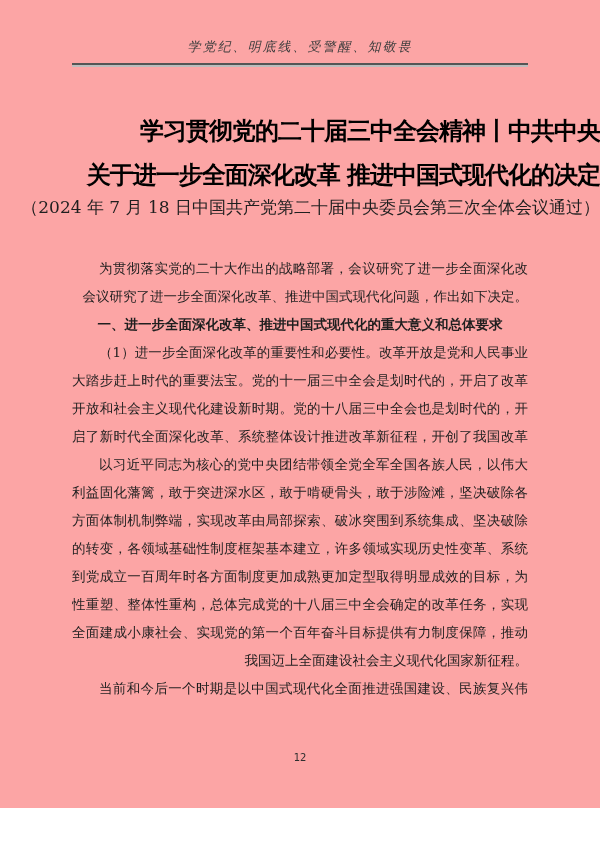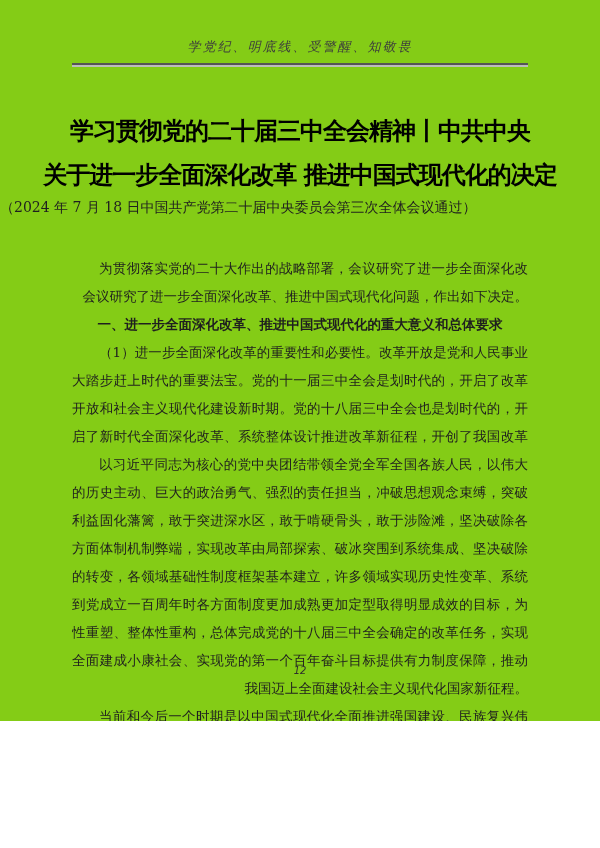--- a/index.html
+++ b/index.html
@@ -3,55 +3,55 @@
 <meta charset="utf-8">
 <style>
   html, body {
     margin: 0;
     padding: 0;
     background: #ffffff;
   }
   .page {
     position: relative;
     width: 600px;
-    height: 721px;
+    height: 808px;
     margin: 0 auto;
-    background: #84cc16;
+    background: #fca5a5;
     overflow: hidden;
     font-family: "DejaVu Serif", "Liberation Serif", serif;
     color: var(--text-color, #1f1f1f);
   }
   .motto {
     margin-top: 38px;
     text-align: center;
     font-size: 13px;
     letter-spacing: 2px;
     font-style: italic;
     color: var(--motto-color, #3d3d3d);
   }
   .header-rule {
     width: 456px;
     margin: 7px auto 0 auto;
   }
   .header-rule .rule-dark  { height: 2px; background: var(--rule-dark, #555555); }
   .header-rule .rule-light { height: 2px; background: var(--rule-light, #bdbdbd); }
   .title-block {
     margin-top: 42px;
-    text-align: center;
+    text-align: right;
     font-weight: bold;
     font-size: 24px;
     line-height: 44px;
     letter-spacing: -1px;
     color: var(--title-color, #000000);
   }
   .title-block .t-line { display: block; white-space: nowrap; }
   .subtitle {
     margin-top: 1px;
-    text-align: left;
-    font-size: 14px;
+    text-align: right;
+    font-size: 17px;
     line-height: 18px;
     color: var(--text-color, #1f1f1f);
   }
   .doc-body {
     width: 456px;
     margin: 38px auto 0 auto;
     font-size: 13.5px;
     line-height: 28px;
     color: var(--text-color, #1f1f1f);
   }
@@ -76,21 +76,20 @@
   }
   .page-number {
     position: absolute;
     left: 0;
     right: 0;
     bottom: 45px;
     text-align: center;
     font-size: 10px;
     font-family: "DejaVu Sans", "Liberation Sans", sans-serif;
     color: var(--pagenum-color, #2e2e2e);
-    font-style: italic;
   }
 </style>
 </head>
 <body>
 
 <div class="page">
 
   <header>
     <div class="motto">学党纪、明底线、受警醒、知敬畏</div>
     <div class="header-rule">
@@ -115,21 +114,20 @@
         <div class="line">一、进一步全面深化改革、推进中国式现代化的重大意义和总体要求</div>
       </div>
       <div class="para para">
         <div class="line first full">（1）进一步全面深化改革的重要性和必要性。改革开放是党和人民事业</div>
         <div class="line full">大踏步赶上时代的重要法宝。党的十一届三中全会是划时代的，开启了改革</div>
         <div class="line full">开放和社会主义现代化建设新时期。党的十八届三中全会也是划时代的，开</div>
         <div class="line full">启了新时代全面深化改革、系统整体设计推进改革新征程，开创了我国改革</div>
       </div>
       <div class="para para">
         <div class="line first full">以习近平同志为核心的党中央团结带领全党全军全国各族人民，以伟大</div>
-        <div class="line full">的历史主动、巨大的政治勇气、强烈的责任担当，冲破思想观念束缚，突破</div>
         <div class="line full">利益固化藩篱，敢于突进深水区，敢于啃硬骨头，敢于涉险滩，坚决破除各</div>
         <div class="line full">方面体制机制弊端，实现改革由局部探索、破冰突围到系统集成、坚决破除各</div>
         <div class="line full">的转变，各领域基础性制度框架基本建立，许多领域实现历史性变革、系统</div>
         <div class="line full">到党成立一百周年时各方面制度更加成熟更加定型取得明显成效的目标，为</div>
         <div class="line full">性重塑、整体性重构，总体完成党的十八届三中全会确定的改革任务，实现</div>
         <div class="line full">全面建成小康社会、实现党的第一个百年奋斗目标提供有力制度保障，推动</div>
         <div class="line">我国迈上全面建设社会主义现代化国家新征程。</div>
       </div>
       <div class="para para">
         <div class="line first full">当前和今后一个时期是以中国式现代化全面推进强国建设、民族复兴伟</div>

